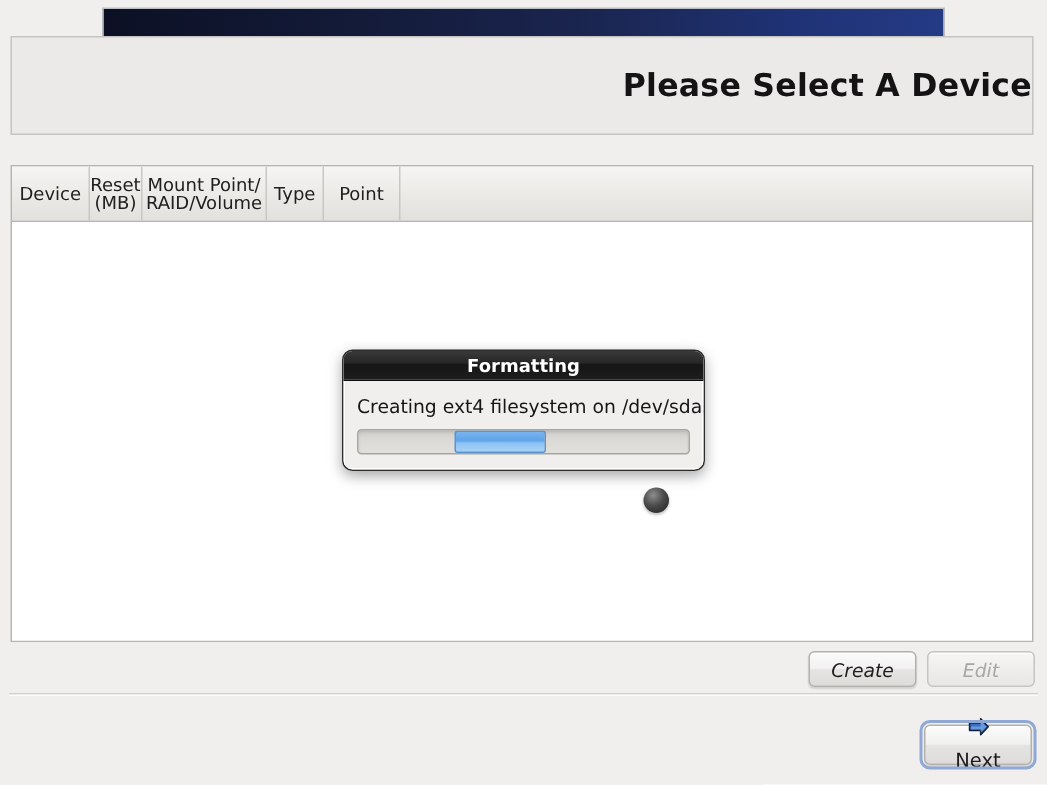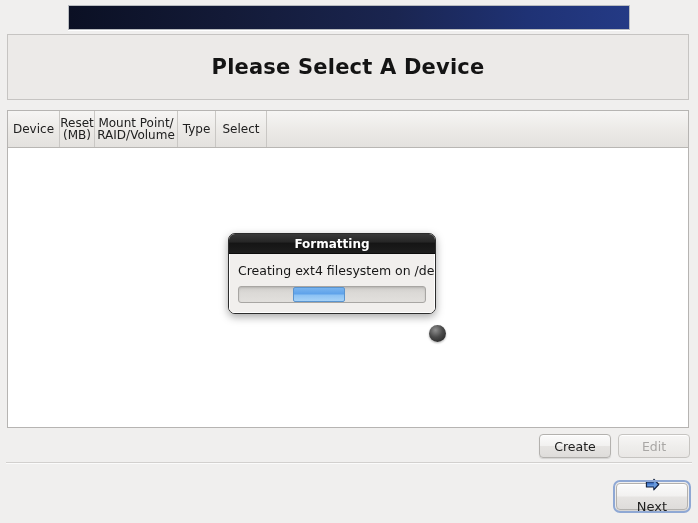--- a/index.html
+++ b/index.html
@@ -30,28 +30,28 @@
     left: 68px; top: 5px;
     width: 560px; height: 23px;
     background: linear-gradient(to right, #0b1024 0%, #131a37 28%, #1a2550 58%, #1f3275 82%, #243a85 100%);
     border: 1px solid #b9bcc0;
     box-shadow: 0 1px 0 #ffffff;
   }
 
   
   #title-panel {
     position: absolute;
-    left: 7px; top: 34px;
+    left: 7px; top: 24px;
     width: 682px; height: 66px;
     background: #eceae8;
     border: 1px solid #c6c4c2;
     box-sizing: border-box;
     display: flex;
     align-items: center;
-    justify-content: center;
+    justify-content: flex-end;
   }
   #page-title {
     font-size: 21px;
     font-weight: bold;
     letter-spacing: 0.2px;
     color: #141414;
   }
 
   
   #list-panel {
@@ -97,20 +97,21 @@
   
   #action-row {
     position: absolute;
     left: 0; top: 432px;
     width: 698px; height: 28px;
     display: flex;
     justify-content: flex-end;
     align-items: center;
     padding-right: 8px;
     box-sizing: border-box;
+    font-style: italic;
   }
   #separator {
     position: absolute;
     left: 6px; top: 462px;
     width: 686px; height: 0;
     border-top: 1px solid #d2d0ce;
     border-bottom: 1px solid #fbfbfb;
   }
   #nav-row {
     position: absolute;
@@ -163,21 +164,21 @@
     outline-offset: 1px;
     border-radius: 4px;
     flex-direction: column;
   }
   .arrow-icon { display: block; }
 
   
   #dialog {
     position: absolute;
     left: 228px; top: 233px;
-    width: 208px;
+    width: 242px;
     background: #f2f1ef;
     border: 1px solid #2c2c2c;
     border-radius: 7px;
     box-shadow: 0 3px 9px rgba(0,0,0,0.35);
     box-sizing: border-box;
     overflow: hidden;
   }
   #dialog-titlebar {
     height: 19px;
     background: linear-gradient(to bottom, #3a3a3a 0%, #262626 42%, #151515 48%, #1d1d1d 100%);
@@ -247,21 +248,21 @@
 </div>
 
 <div id="list-panel">
   <div id="table-header">
     <div class="th device">Device</div>
     <div class="th size">Reset
 (MB)</div>
     <div class="th mount">Mount Point/
 RAID/Volume</div>
     <div class="th type">Type</div>
-    <div class="th format">Select</div>
+    <div class="th format">Point</div>
     <div class="th filler"></div>
   </div>
   <div id="table-body"></div>
 </div>
 
 <div id="action-row">
   <div class="btn action">Create</div>
   <div class="btn action disabled">Edit</div>
 </div>
 

